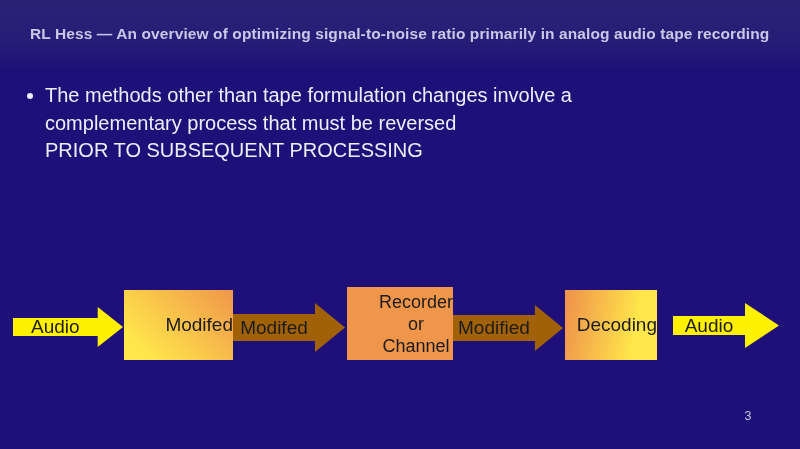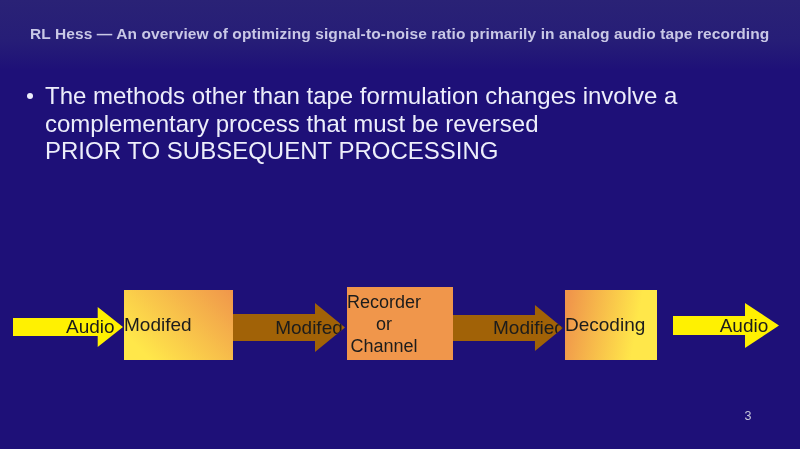--- a/index.html
+++ b/index.html
@@ -23,21 +23,21 @@
     white-space: nowrap;
     margin-left: 8px;
   }
 
   
   .bullets {
     position: absolute;
     left: 27px; top: 82px;
     width: 756px;
     color: #edeefb;
-    font-size: 24px;
+    font-size: 20px;
     line-height: 27.5px;
   }
   .bullet-item { display: flex; margin-bottom: 13px; }
   .bullet-dot {
     flex: 0 0 auto;
     width: 6px; height: 6px;
     border-radius: 50%;
     background: #edeefb;
     margin: 11px 12px 0 0;
   }
@@ -47,25 +47,25 @@
   .flow-node { position: absolute; box-sizing: border-box; }
   .flow-label {
     position: absolute;
     display: flex; align-items: center; justify-content: center;
     color: #1c1c1c;
     font-size: 19px;
     text-align: center;
     white-space: pre-line;
   }
   .arrow { background: #fff101; }
-  .arrow .flow-label { top: 0; bottom: 0; left: 0; padding-left: 35px; }
+  .arrow .flow-label { top: 0; bottom: 0; left: 0; }
   .arrow-yellow { background: #fff101; }
   .arrow-orange { background: #a16207; }
 
-  .box { display: flex; align-items: center; justify-content: flex-start; }
+  .box { display: flex; align-items: center; justify-content: flex-end; }
   .box .flow-label { position: static; }
 
   .box-encoding {
     left: 124px; top: 290px; width: 109px; height: 70px;
     background: linear-gradient(45deg, #ffe74a 15%, #f0964b 100%);
   }
   .box-recorder {
     left: 347px; top: 287px; width: 106px; height: 73px;
     background: #f0964b;
   }

